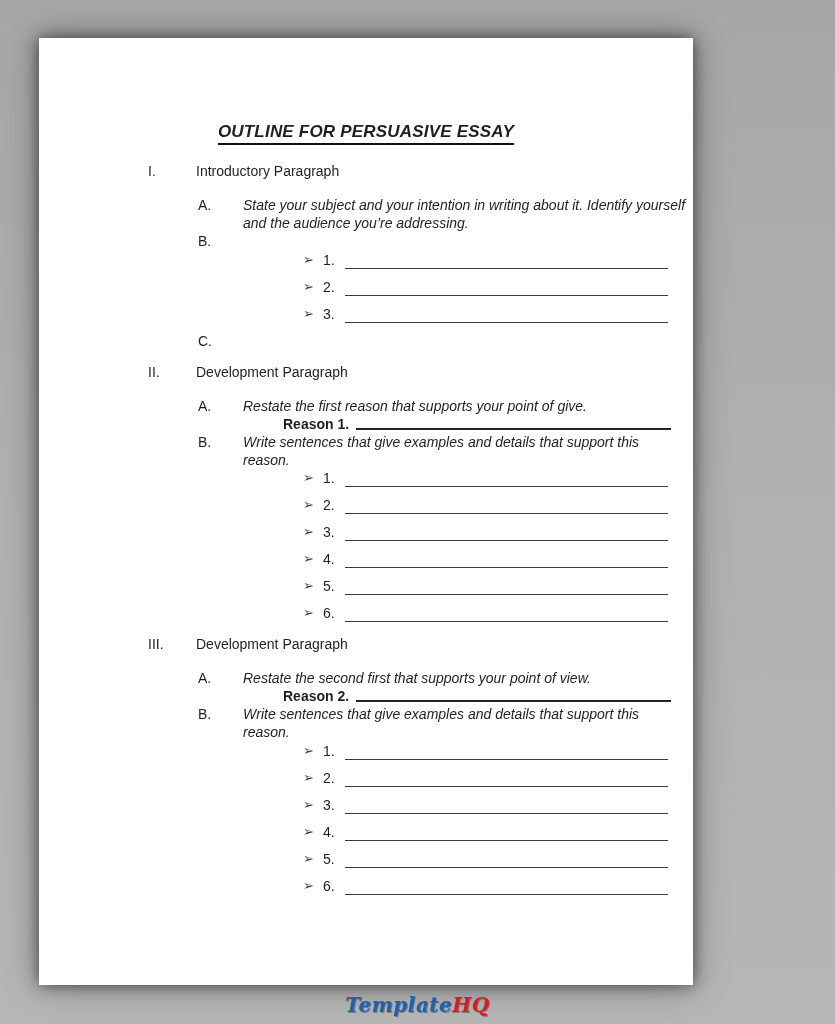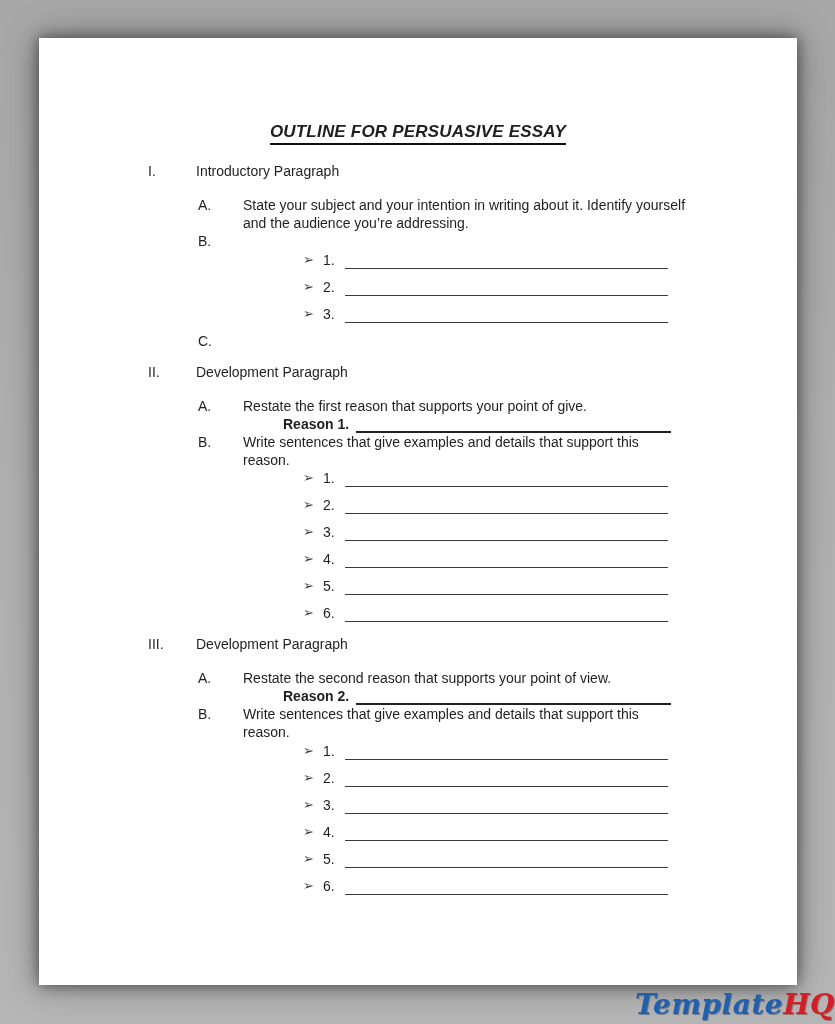--- a/index.html
+++ b/index.html
@@ -12,21 +12,21 @@
     position: relative;
     background: linear-gradient(180deg, #a7a7a7 0%, #b0b0b0 45%, #b6b6b6 100%);
     font-family: "Liberation Sans", sans-serif;
     color: #1f1f1f;
     overflow: hidden;
   }
   .sheet {
     position: absolute;
     left: 39px;
     top: 38px;
-    width: 758px;
+    width: 654px;
     height: 947px;
     background: #ffffff;
     box-shadow: 0 0 14px rgba(0,0,0,0.55), 0 0 36px rgba(0,0,0,0.30);
     box-sizing: border-box;
     padding-top: 84px;
     font-size: 14px;
     line-height: 18px;
   }
   .doc-title-wrap {
     text-align: center;
@@ -48,21 +48,21 @@
     display: flex;
     margin-left: 109px;
     margin-bottom: 16px;
   }
   .roman { width: 48px; }
   .letter-row {
     display: flex;
     margin-left: 159px;
   }
   .letter-col { width: 45px; flex: 0 0 45px; }
-  .item-text { width: 445px; }
+  .item-text { width: 445px; font-style: italic; }
   .blank-row {
     display: flex;
     align-items: flex-end;
     margin-left: 264px;
     width: 365px;
     height: 18px;
     margin-bottom: 9px;
     margin-top: 0.5px;
   }
   .bullet {
@@ -77,46 +77,46 @@
     width: 22px;
     line-height: 18px;
   }
   .blank-line {
     flex: 1;
     border-bottom: 1.5px solid #3a3a3a;
     height: 14px;
   }
   .reason-row {
     display: flex;
-    align-items: flex-end;
+    align-items: flex-start;
     margin-left: 244px;
     width: 388px;
     height: 18px;
   }
   .reason-label {
     font-weight: bold;
     line-height: 18px;
     white-space: nowrap;
   }
   .reason-line {
     flex: 1;
     border-bottom: 2px solid #222;
     height: 13px;
     margin-left: 7px;
   }
   .footer-brand {
     position: absolute;
     left: 0;
     bottom: 2px;
     width: 835px;
-    text-align: right;
+    text-align: center;
     font-family: "DejaVu Serif", serif;
     font-weight: bold;
     font-style: italic;
-    font-size: 28px;
+    font-size: 20px;
     line-height: 34px;
     letter-spacing: 0.5px;
   }
   .brand-template { text-shadow: 1px 1px 0 rgba(10,20,70,0.35); }
   .brand-hq { text-shadow: 1px 1px 0 rgba(90,0,0,0.35); }
 </style>
 </head>
 <body>
 
 <div class="sheet">
@@ -206,21 +206,21 @@
     </div>
   </div>
 
   <div class="section">
     <div class="section-head">
       <span class="roman">III.</span>
       <span>Development Paragraph</span>
     </div>
     <div class="letter-row">
       <span class="letter-col">A.</span>
-      <span class="item-text">Restate the second reason that supports your point of view.</span>
+      <span class="item-text">Restate the second first that supports your point of view.</span>
     </div>
     <div class="reason-row">
       <span class="reason-label">Reason 2.</span>
       <span class="reason-line"></span>
     </div>
     <div class="letter-row">
       <span class="letter-col">B.</span>
       <span class="item-text">Write sentences that give examples and details that support this reason.</span>
     </div>
     <div class="blank-row">

